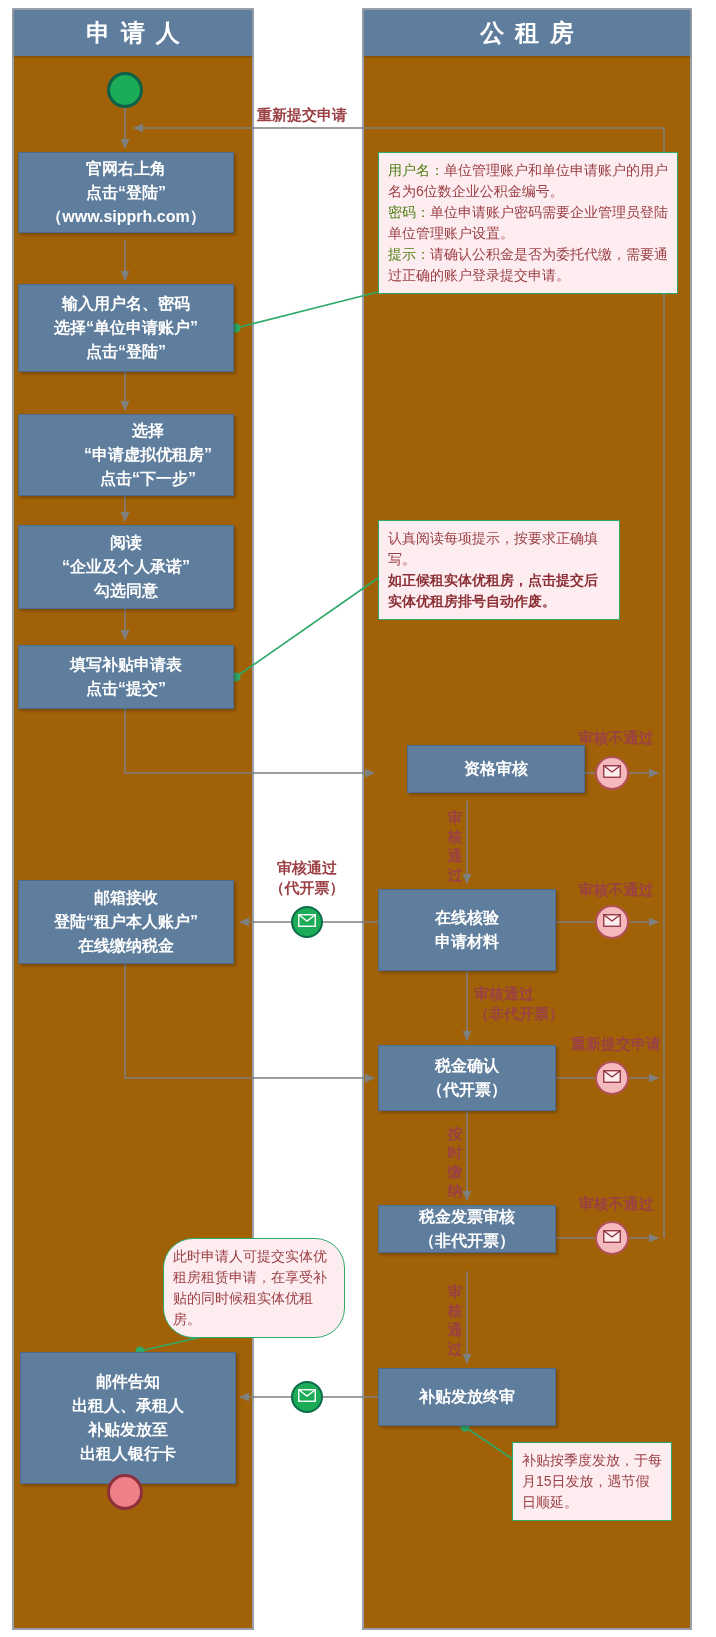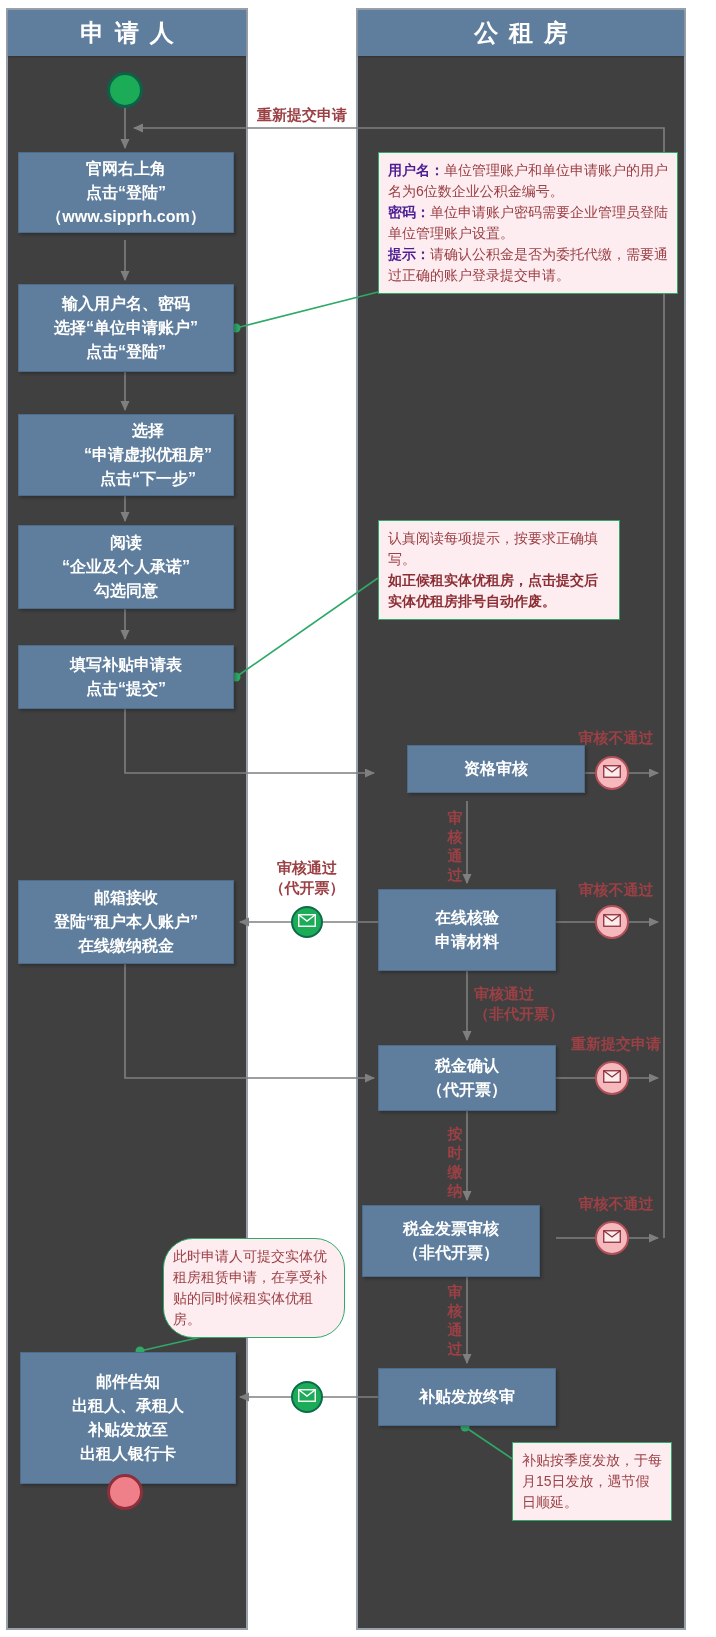--- a/index.html
+++ b/index.html
@@ -2,22 +2,22 @@
 <html><head>
 <meta charset="utf-8">
 <style>
   * { box-sizing: border-box; margin: 0; padding: 0; }
   body { background: #fff; font-family: "Liberation Sans", sans-serif; }
   .canvas {
     position: relative; width: 716px; height: 1637px;
     background: #ffffff; overflow: hidden;
   }
   .lane {
-    position: absolute; background: #404040;
-    border: 2px solid #98a1ab; z-index: 1;
+    position: absolute; background: #a16207;
+    border: 2px solid #98a1ab; z-index: 1; margin-left: 6px;
   }
   .lane-header {
     position: absolute; top: 0; left: 0; right: 0; height: 46px;
     background: #5f7e9d; color: #fff;
     display: flex; align-items: center; justify-content: center;
     font-size: 24px; font-weight: bold;
     letter-spacing: 0.45em; text-indent: 0.45em;
     box-shadow: 0 1px 2px rgba(0,0,0,0.25);
   }
   .connector-layer { position: absolute; left: 0; top: 0; z-index: 2; }
@@ -26,21 +26,21 @@
     color: #ffffff; font-size: 16px; font-weight: bold; line-height: 1.5;
     display: flex; align-items: center; justify-content: center;
     text-align: center; white-space: pre-line; z-index: 3;
     box-shadow: 2px 2px 3px rgba(0,0,0,0.25);
   }
   .note {
     position: absolute; background: #fdedf0; border: 1.5px solid #2fa968;
     padding: 7px 9px; font-size: 14px; color: #9b4045; line-height: 1.5;
     z-index: 3;
   }
-  .note .kw { color: #4c1d95; font-weight: bold; }
+  .note .kw { color: #4d7c0f; font-weight: normal; }
   .note .note-bold { font-weight: bold; color: #8c2f35; }
   .edge-label {
     position: absolute; color: #9b4045; font-weight: bold; font-size: 15px;
     white-space: pre-line; line-height: 1.3; z-index: 3;
   }
   .vlabel { line-height: 19px; text-align: center; }
   .clabel { text-align: center; }
   .terminal { position: absolute; width: 36px; height: 36px; border-radius: 50%; z-index: 4; }
   .start-node { background: #1cab57; border: 3px solid #0c6148; }
   .end-node { background: #ef8089; border: 3px solid #8e2f3c; }
@@ -131,21 +131,21 @@
   <div class="pbox" style="left:20px; top:1352px; width:216px; height:132px;">邮件告知
 出租人、承租人
 补贴发放至
 出租人银行卡</div>
 
   <div class="pbox" style="left:399px; top:745px; width:178px; height:48px;margin-left:8px;">资格审核</div>
   <div class="pbox" style="left:378px; top:889px; width:178px; height:82px;">在线核验
 申请材料</div>
   <div class="pbox" style="left:378px; top:1045px; width:178px; height:66px;">税金确认
 （代开票）</div>
-  <div class="pbox" style="left:362px; top:1205px; width:178px; height:72px;">税金发票审核
+  <div class="pbox" style="left:378px; top:1205px; width:178px; height:48px;">税金发票审核
 （非代开票）</div>
   <div class="pbox" style="left:378px; top:1368px; width:178px; height:58px;">补贴发放终审</div>
 
   <div class="edge-label" style="left:257px; top:105px;">重新提交申请</div>
   <div class="edge-label clabel" style="left:568px; top:728px; width:96px;">审核不通过</div>
   <div class="edge-label clabel" style="left:568px; top:880px; width:96px;">审核不通过</div>
   <div class="edge-label clabel" style="left:568px; top:1034px; width:96px;">重新提交申请</div>
   <div class="edge-label clabel" style="left:568px; top:1194px; width:96px;">审核不通过</div>
   <div class="edge-label vlabel" style="left:442px; top:808px; width:26px;">审
 核

